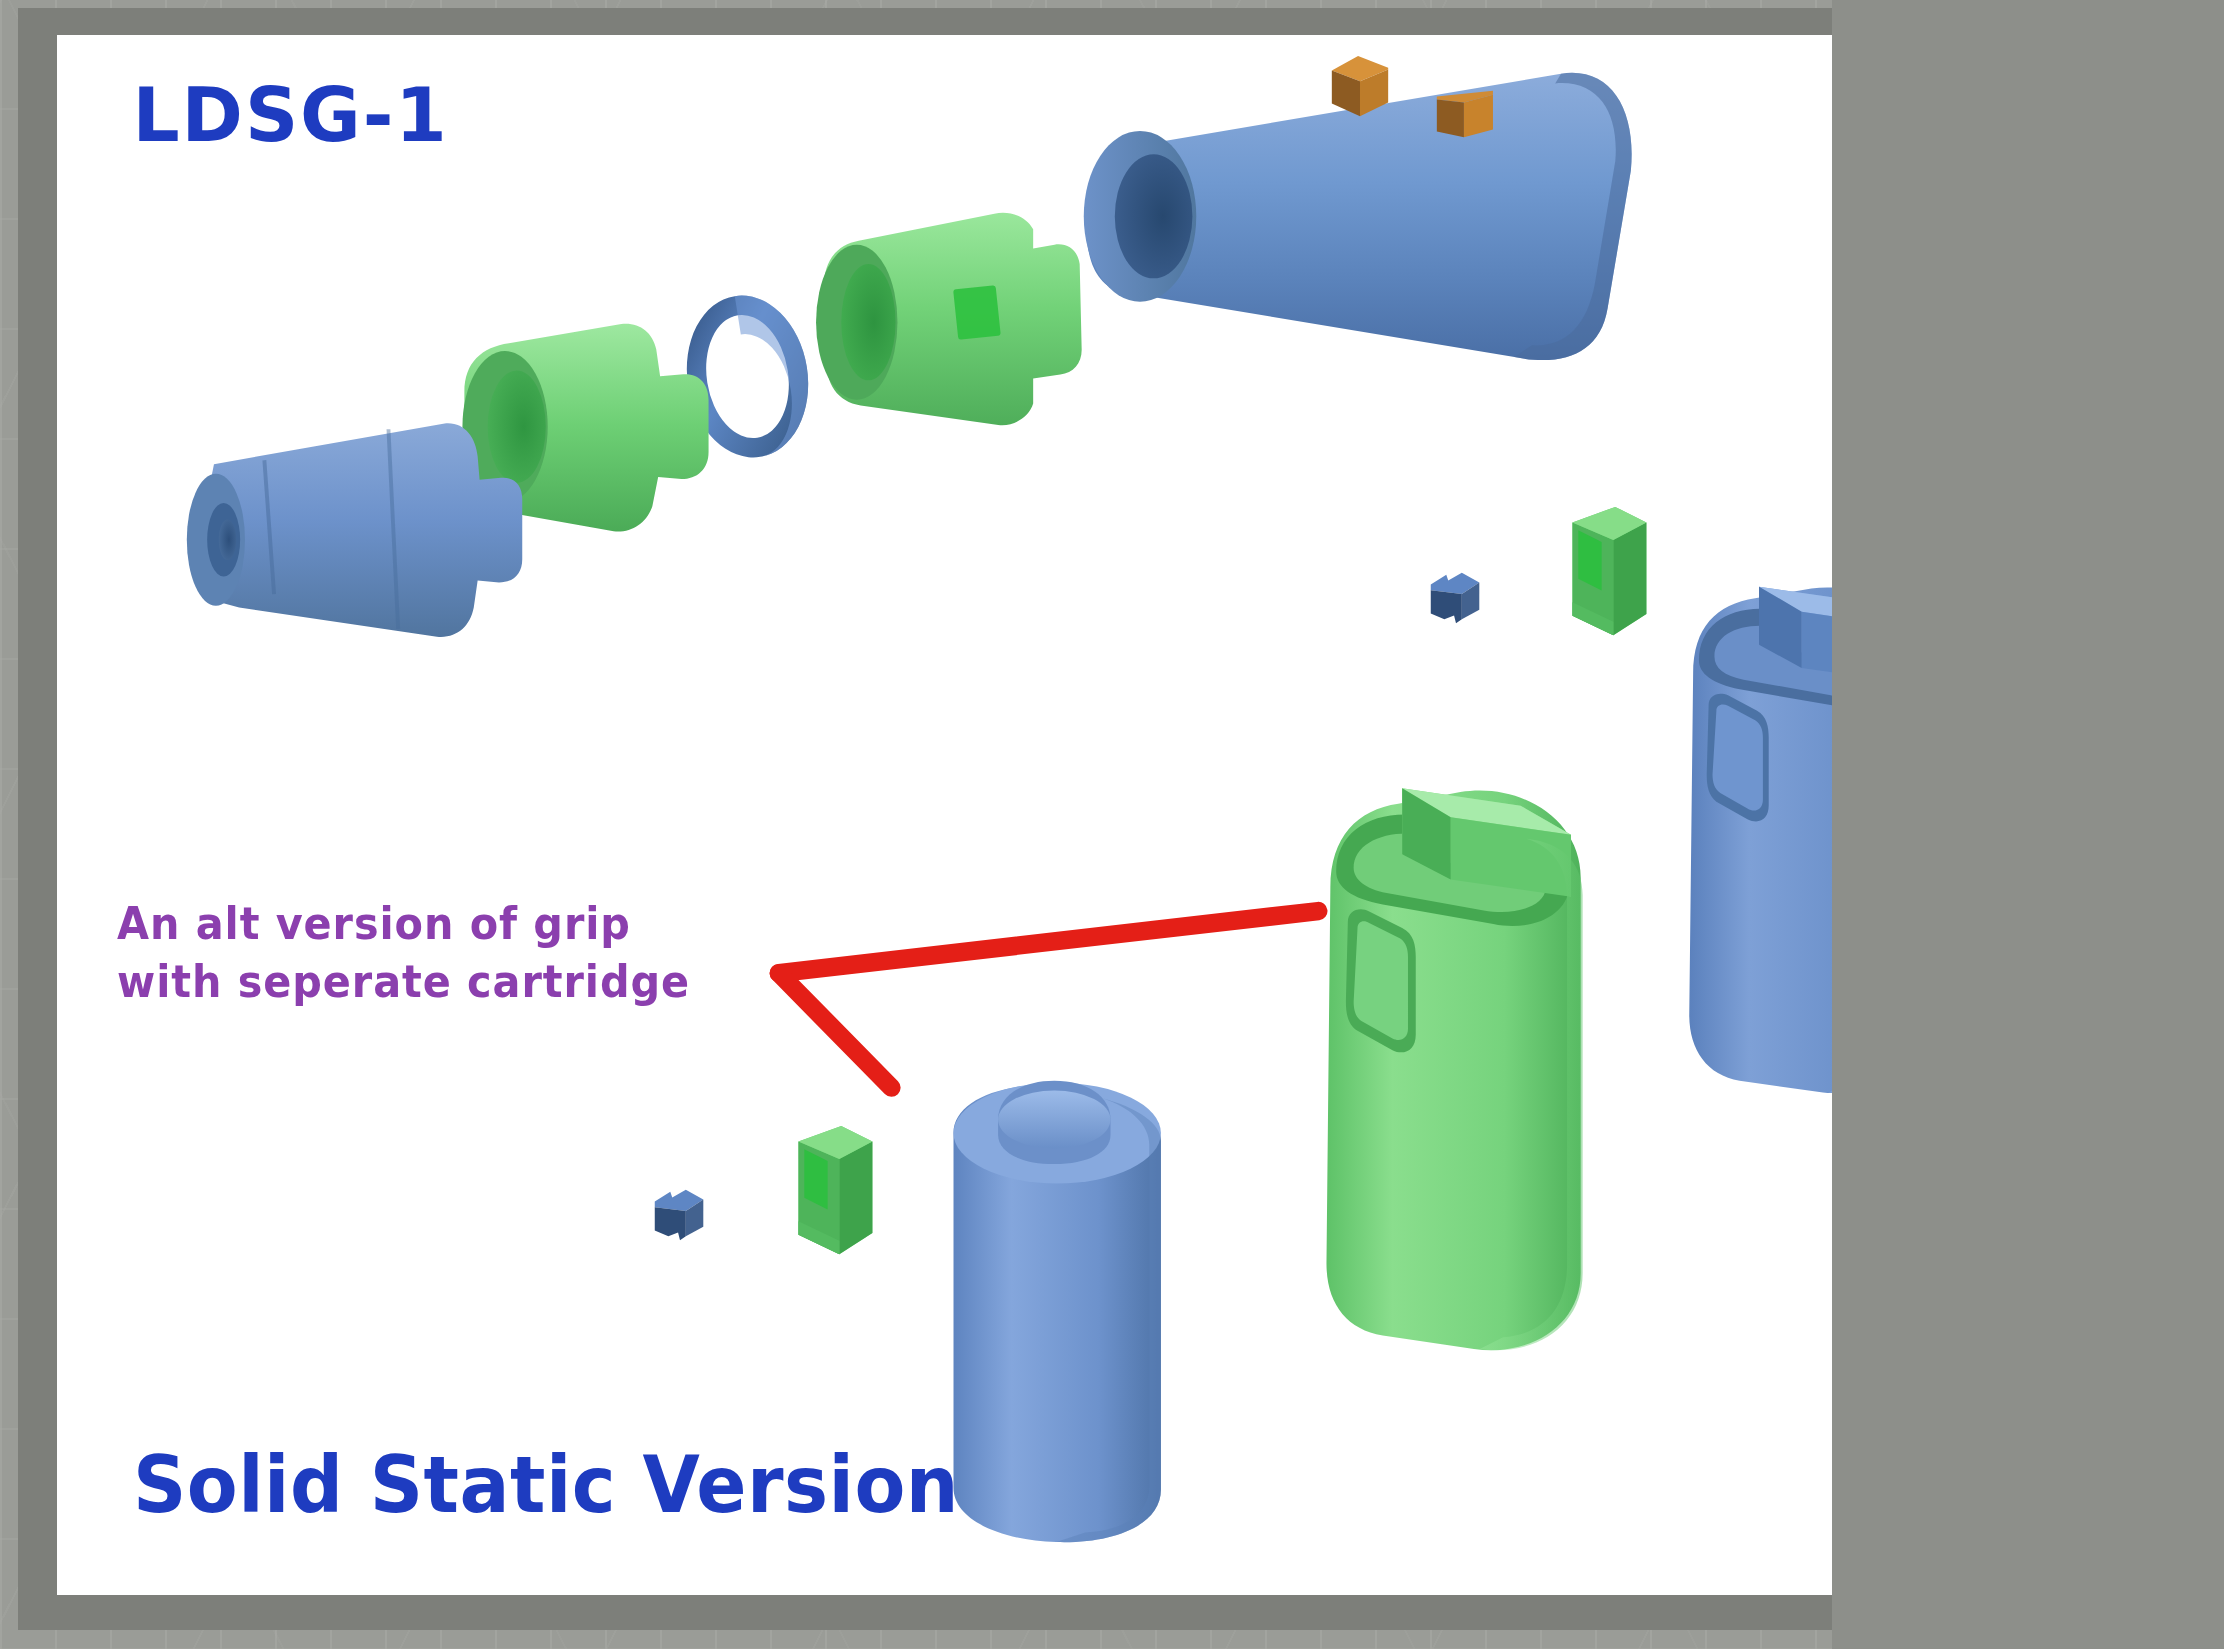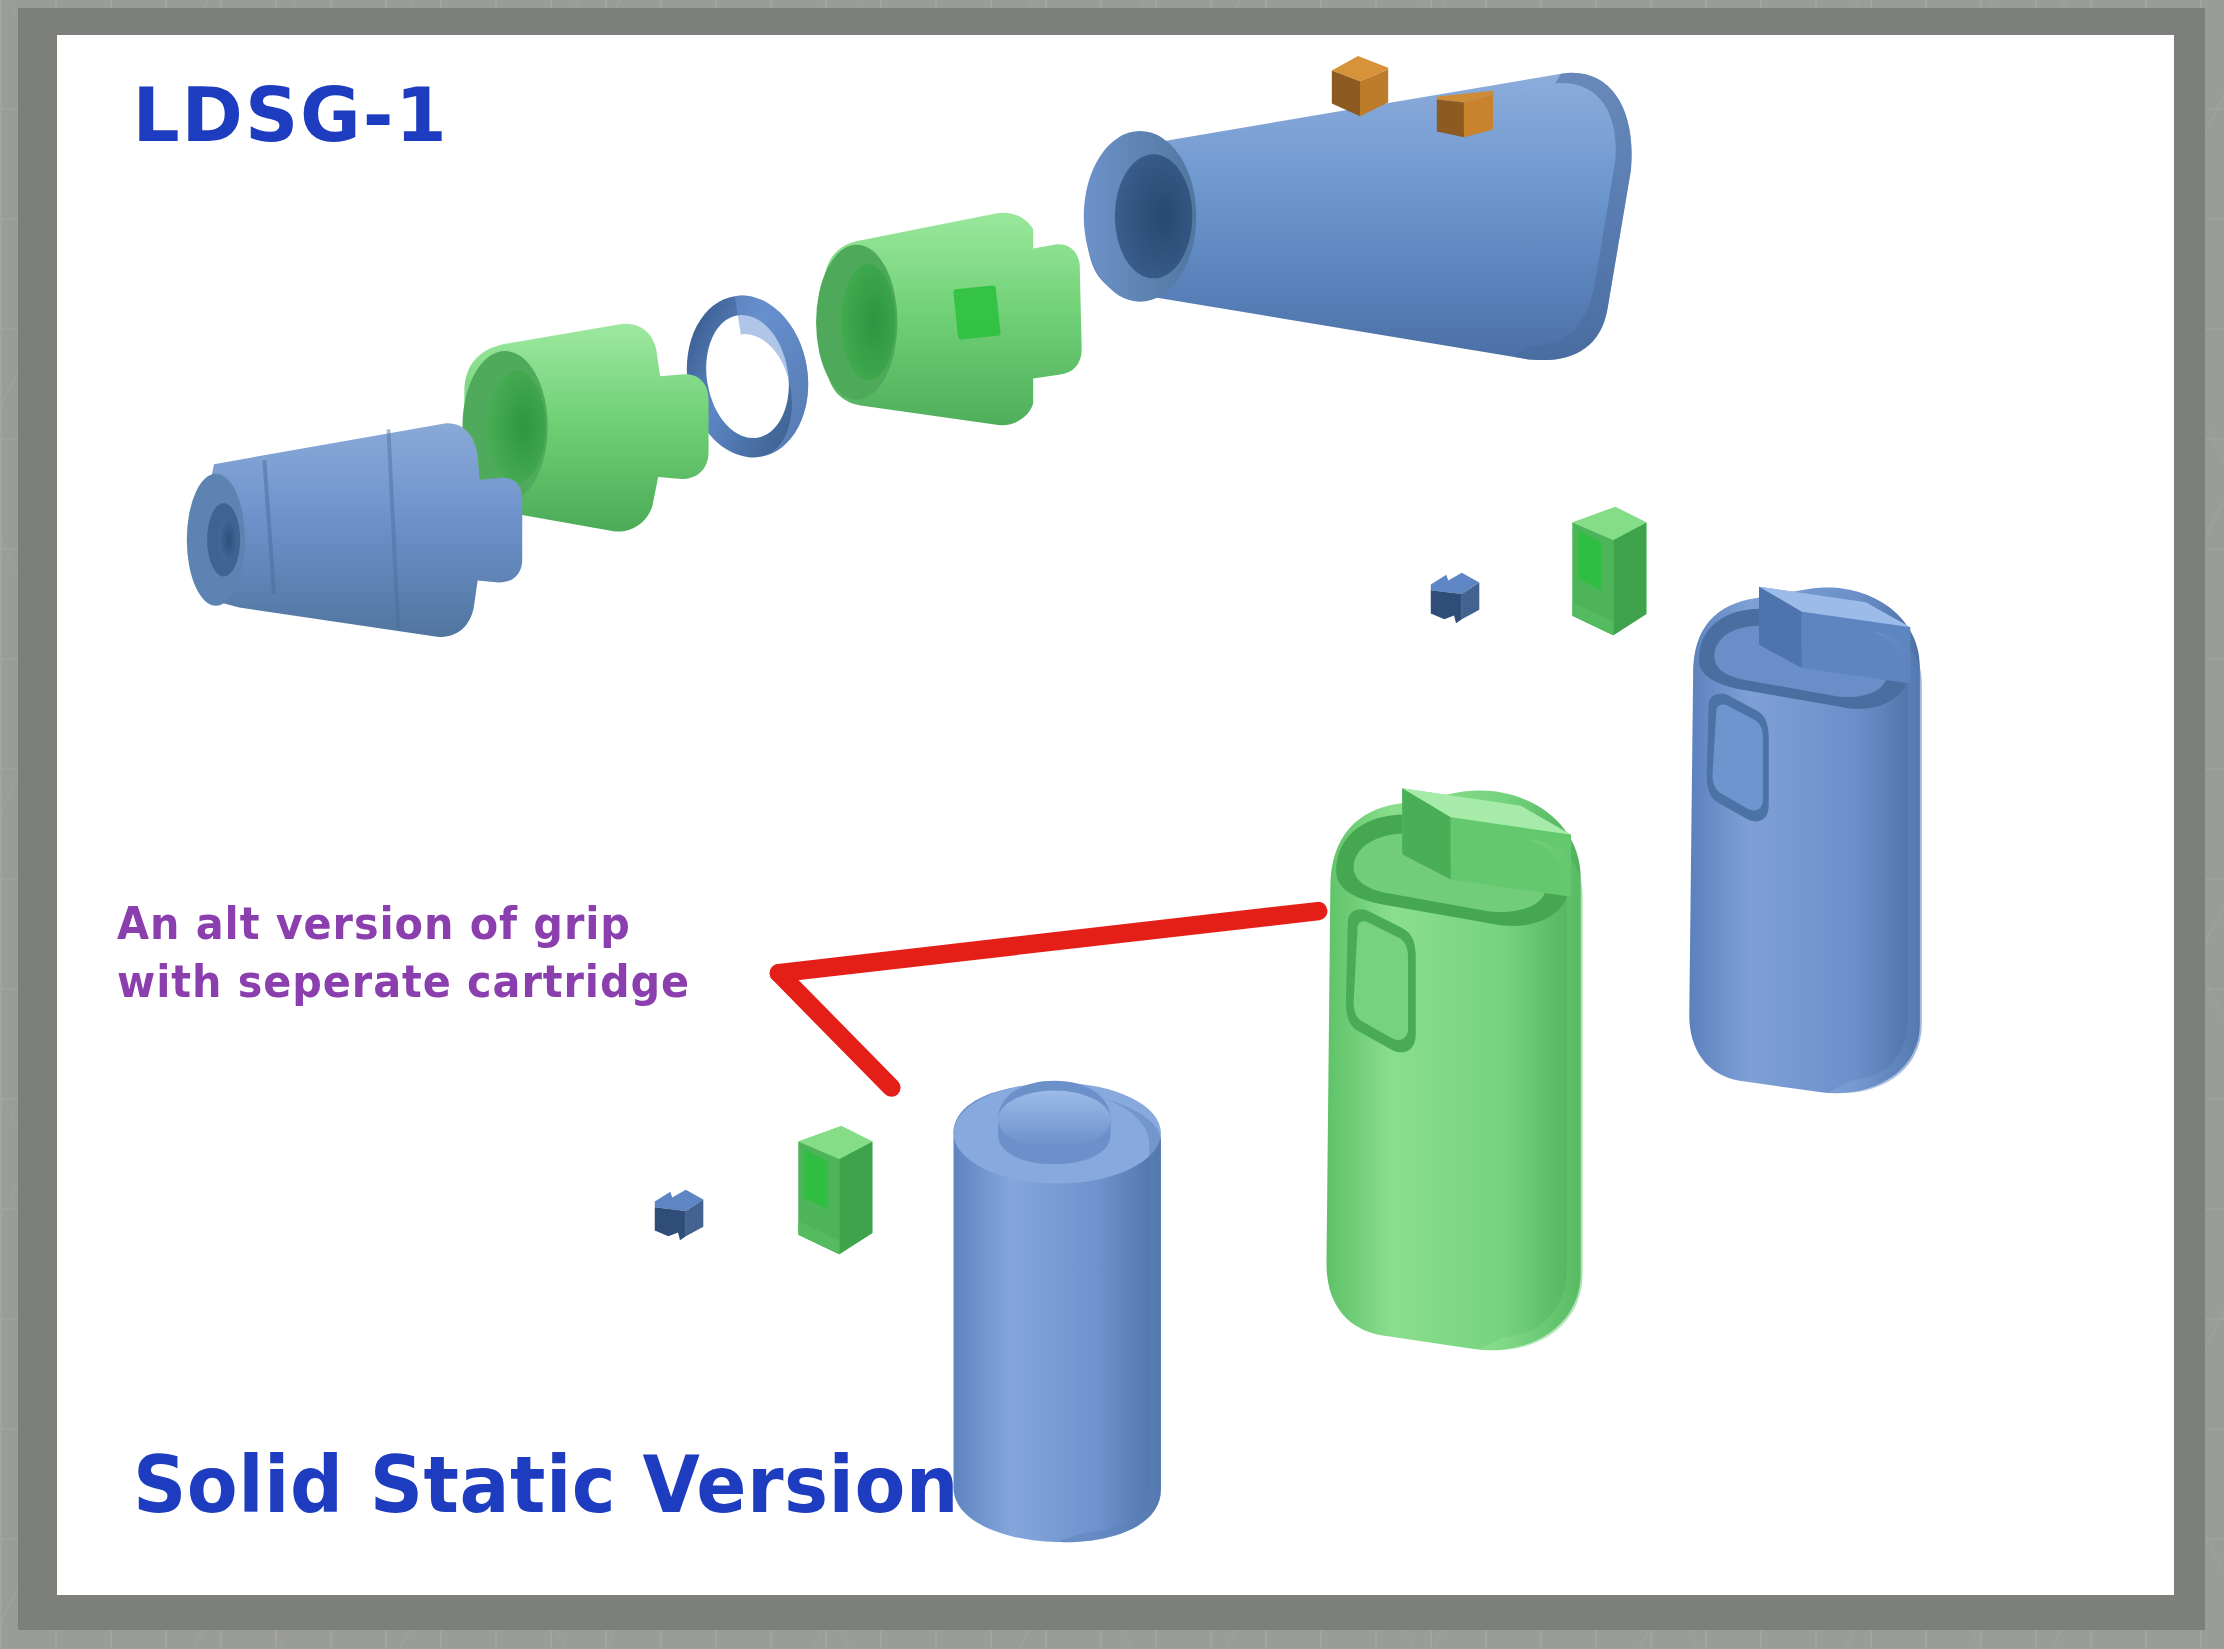--- a/index.html
+++ b/index.html
@@ -6,21 +6,21 @@
     margin: 0; padding: 0;
     background: #8d8f8a;
   }
   body {
     width: 2224px; height: 1650px;
     font-family: "DejaVu Sans", sans-serif;
     overflow: hidden;
   }
   #stage {
     position: relative;
-    width: 2224px; height: 1650px;
+    width: 1832px; height: 1650px;
     background: #9a9c97;
     overflow: hidden;
   }
   
   #bp-texture {
     position: absolute; inset: 0;
     opacity: .14;
     background:
       repeating-linear-gradient(90deg, rgba(255,255,255,.55) 0 1.9px, rgba(255,255,255,0) 1.9px 55px),
       repeating-linear-gradient(0deg, rgba(255,255,255,.35) 0 1.9px, rgba(255,255,255,0) 1.9px 110px),

